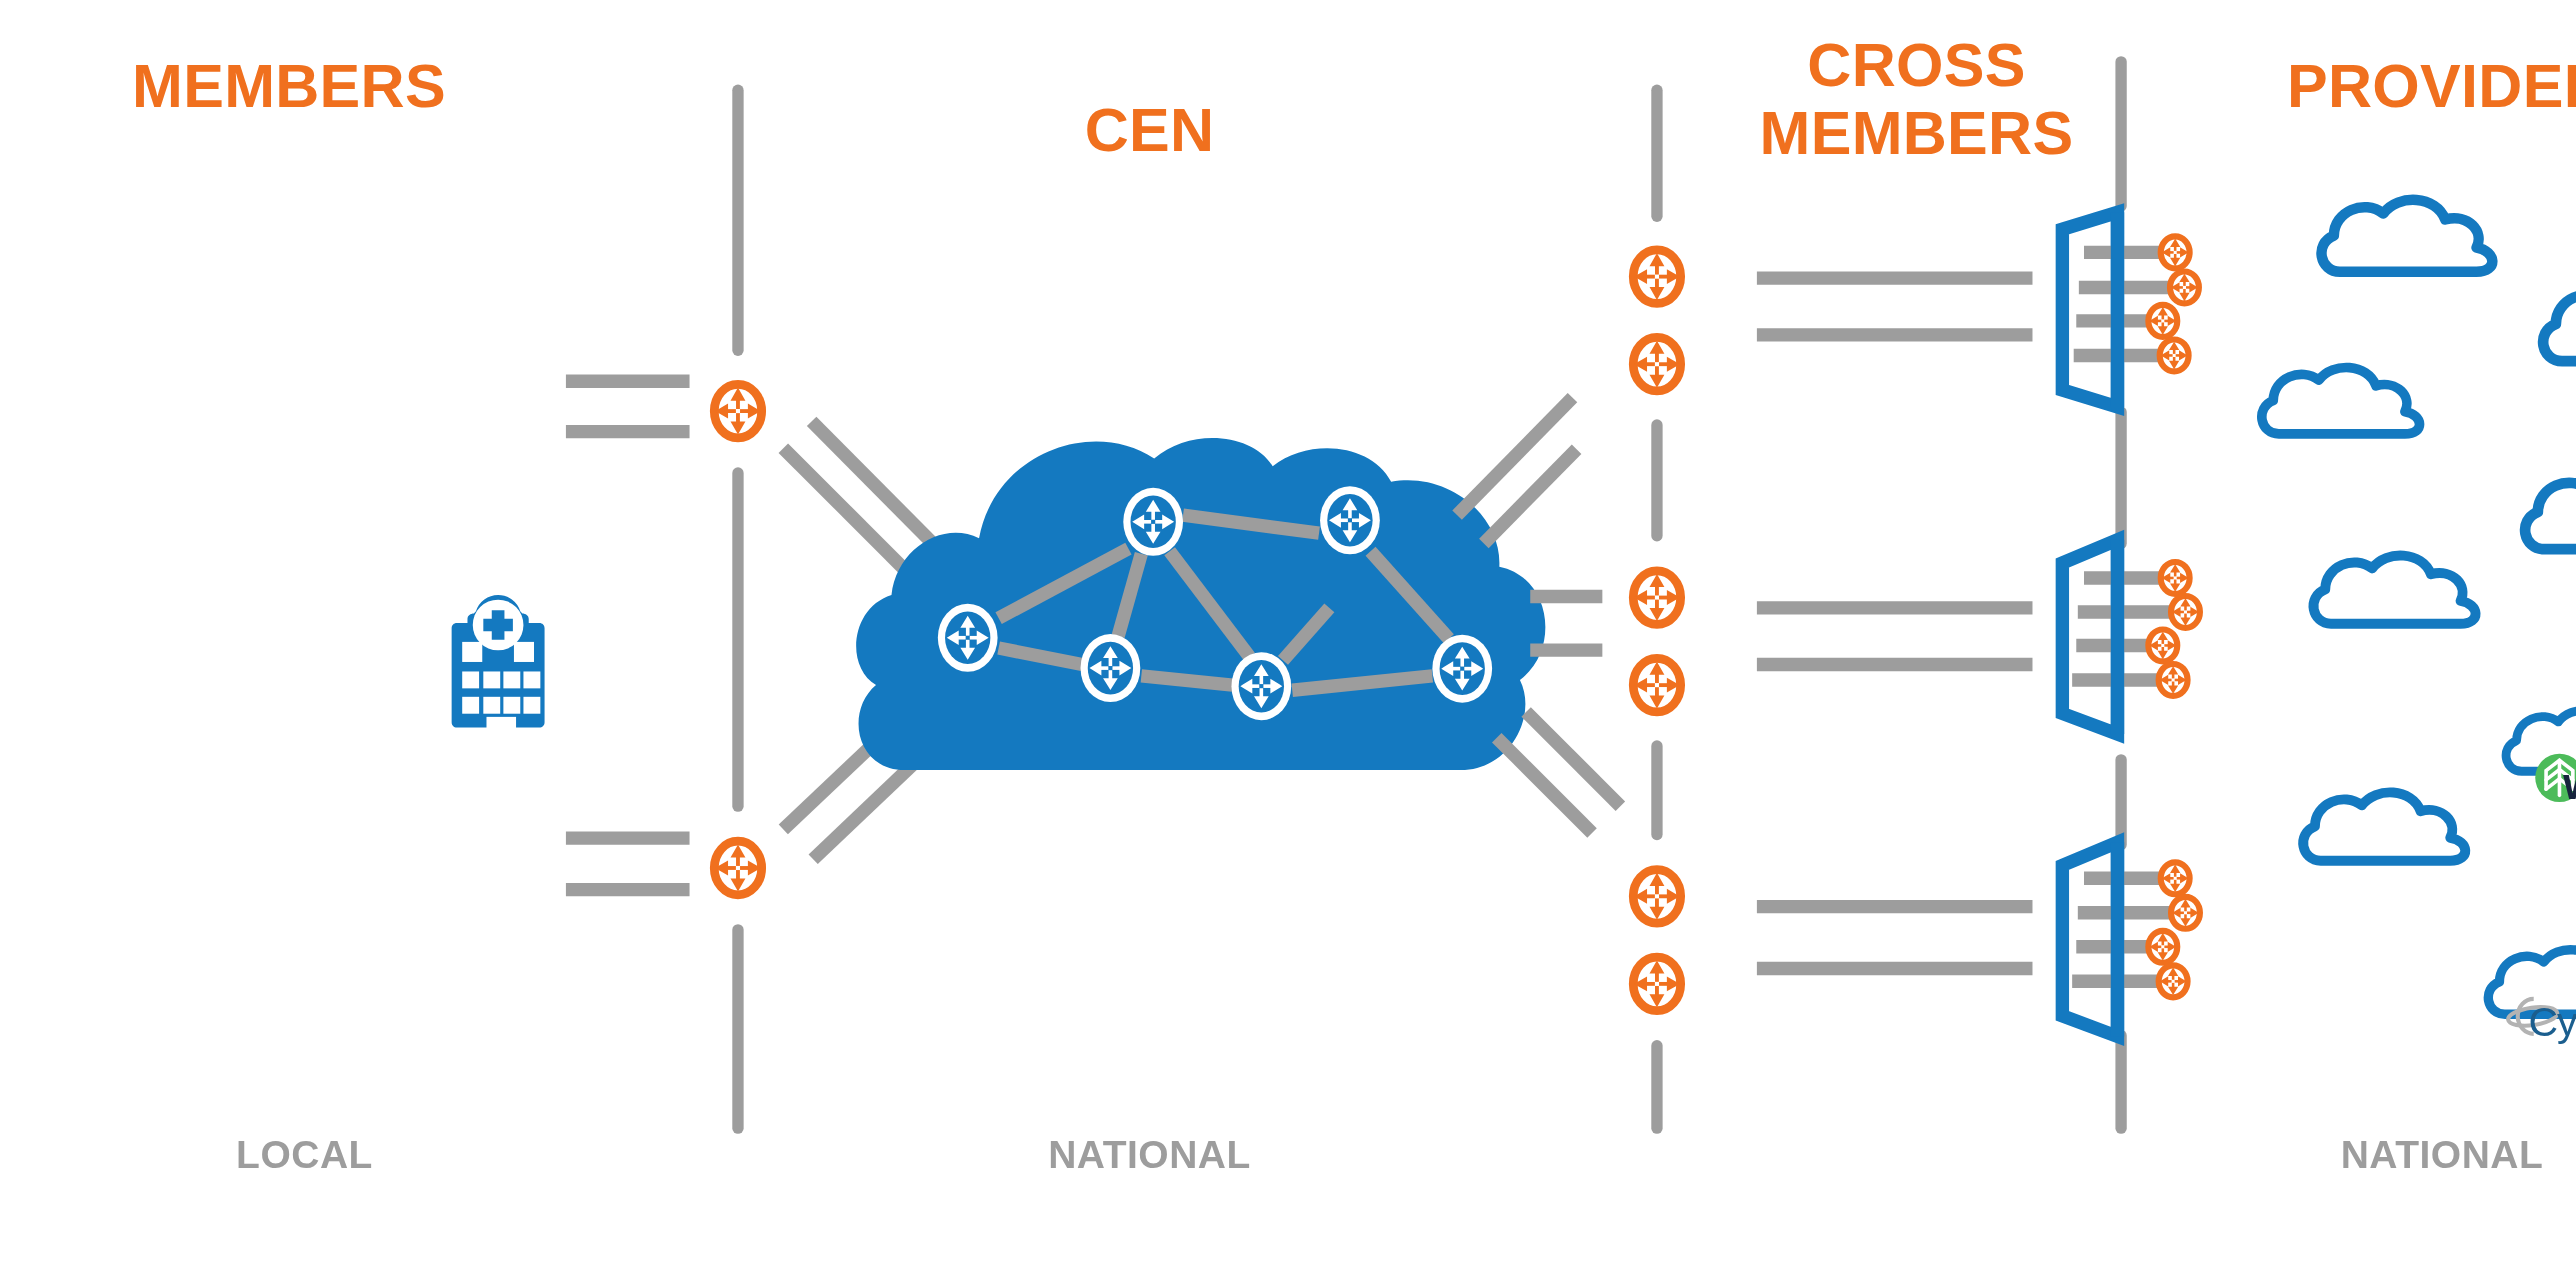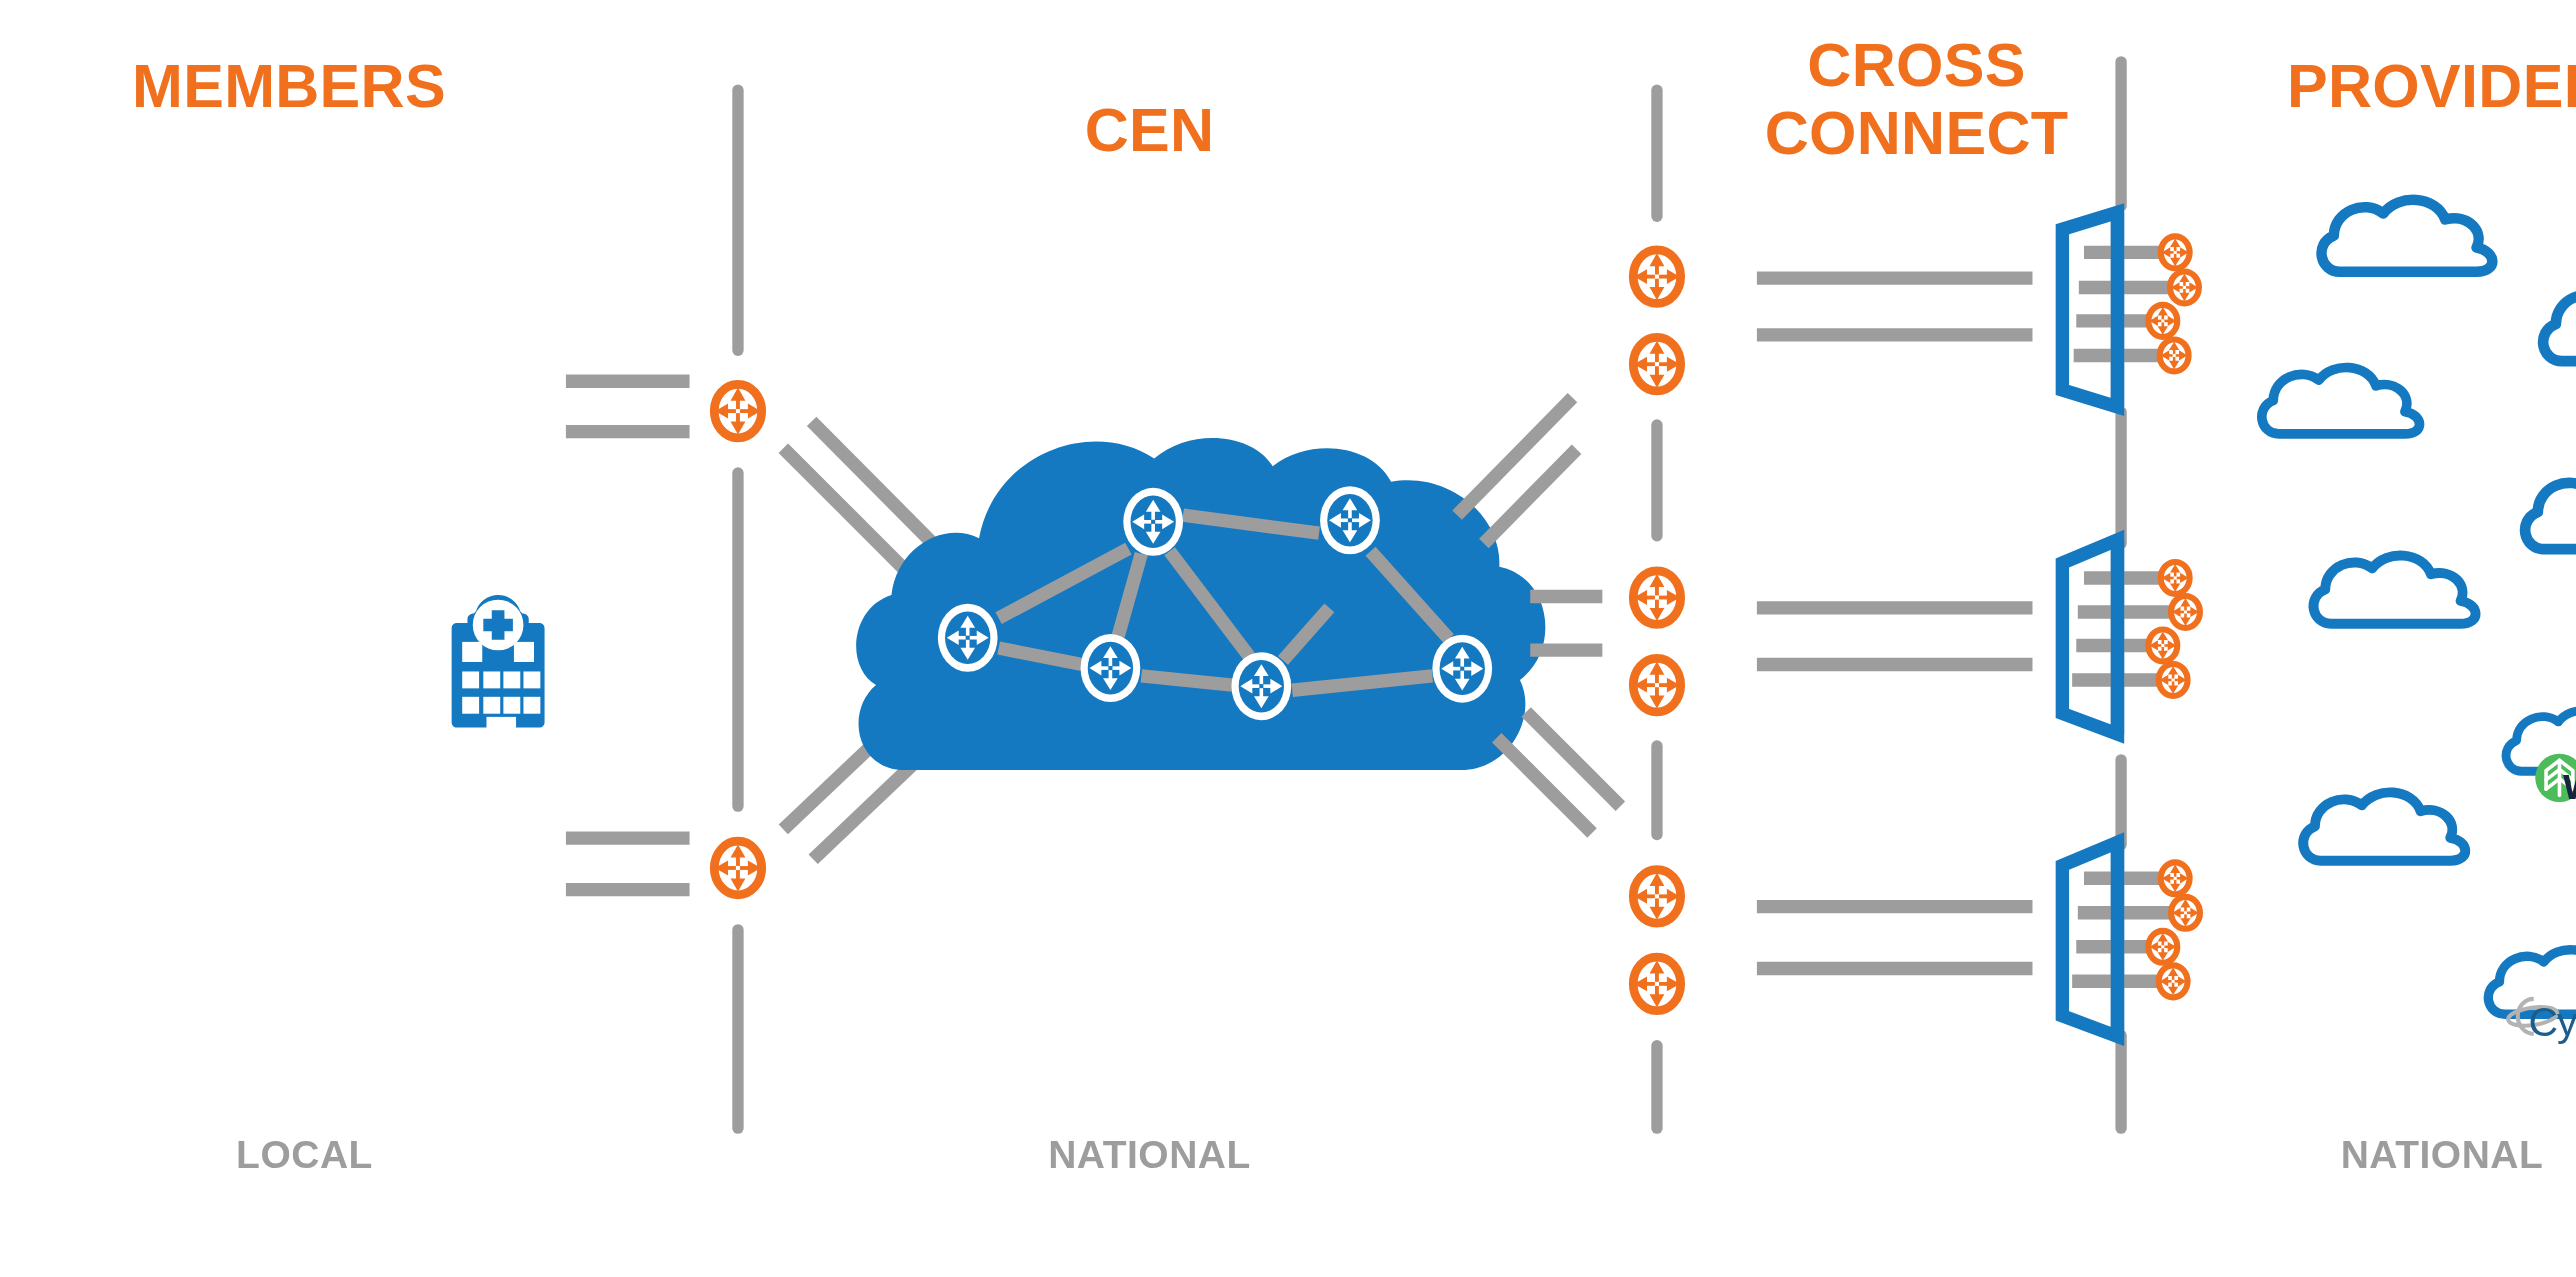--- a/index.html
+++ b/index.html
@@ -360,21 +360,21 @@
         <path d="M 46 14 A 31 34 0 1 0 46 82"></path>
         <ellipse cx="44" cy="48" rx="48" ry="17" transform="rotate(-8 44 48)"></ellipse>
       </g>
     </g>
 
   </svg>
 
   <div class="hdr" id="hdr-members">MEMBERS</div>
   <div class="hdr" id="hdr-cen">CEN</div>
   <div class="hdr" id="hdr-xc">CROSS
-CONNECT</div>
+MEMBERS</div>
   <div class="hdr" id="hdr-prov">PROVIDERS</div>
 
   <div class="tier" id="tier-local">LOCAL</div>
   <div class="tier" id="tier-regional">NATIONAL</div>
   <div class="tier" id="tier-national">NATIONAL</div>
 
   <div class="wmark" id="wasabi-wrap">
     <span class="wmark-txt">wasabi</span>
   </div>
 

